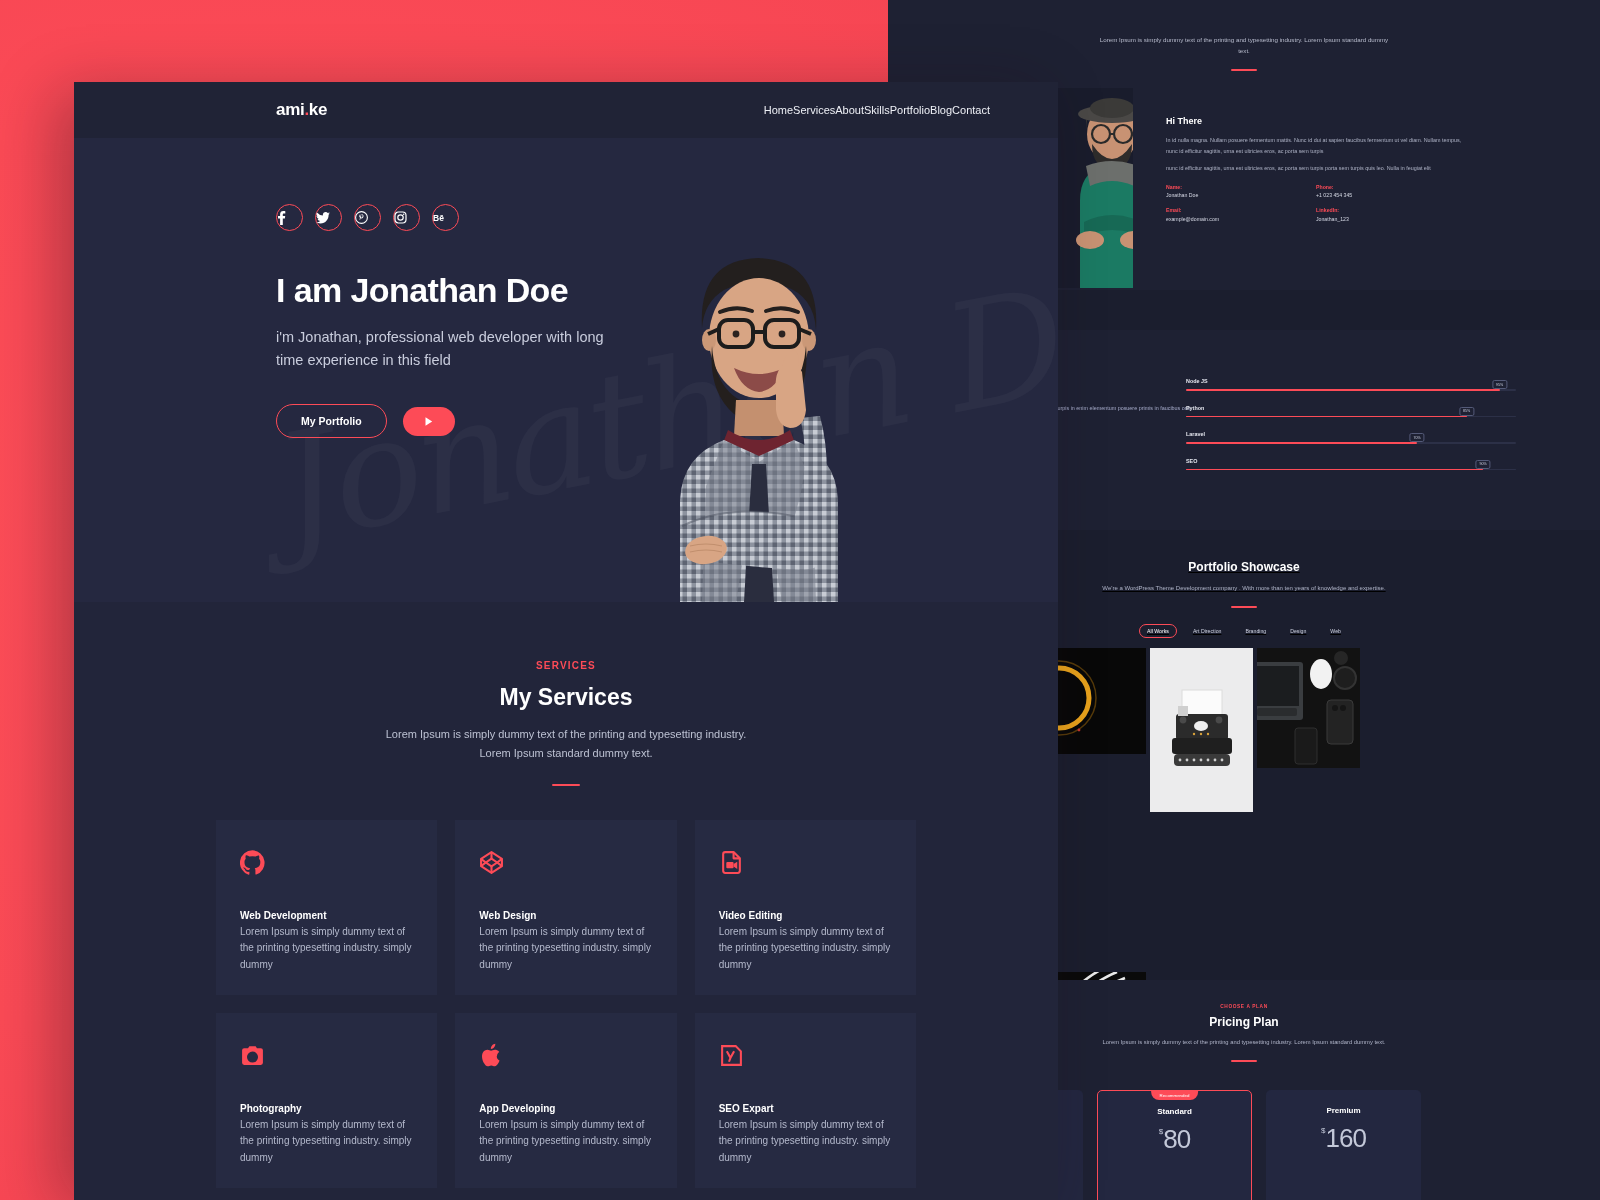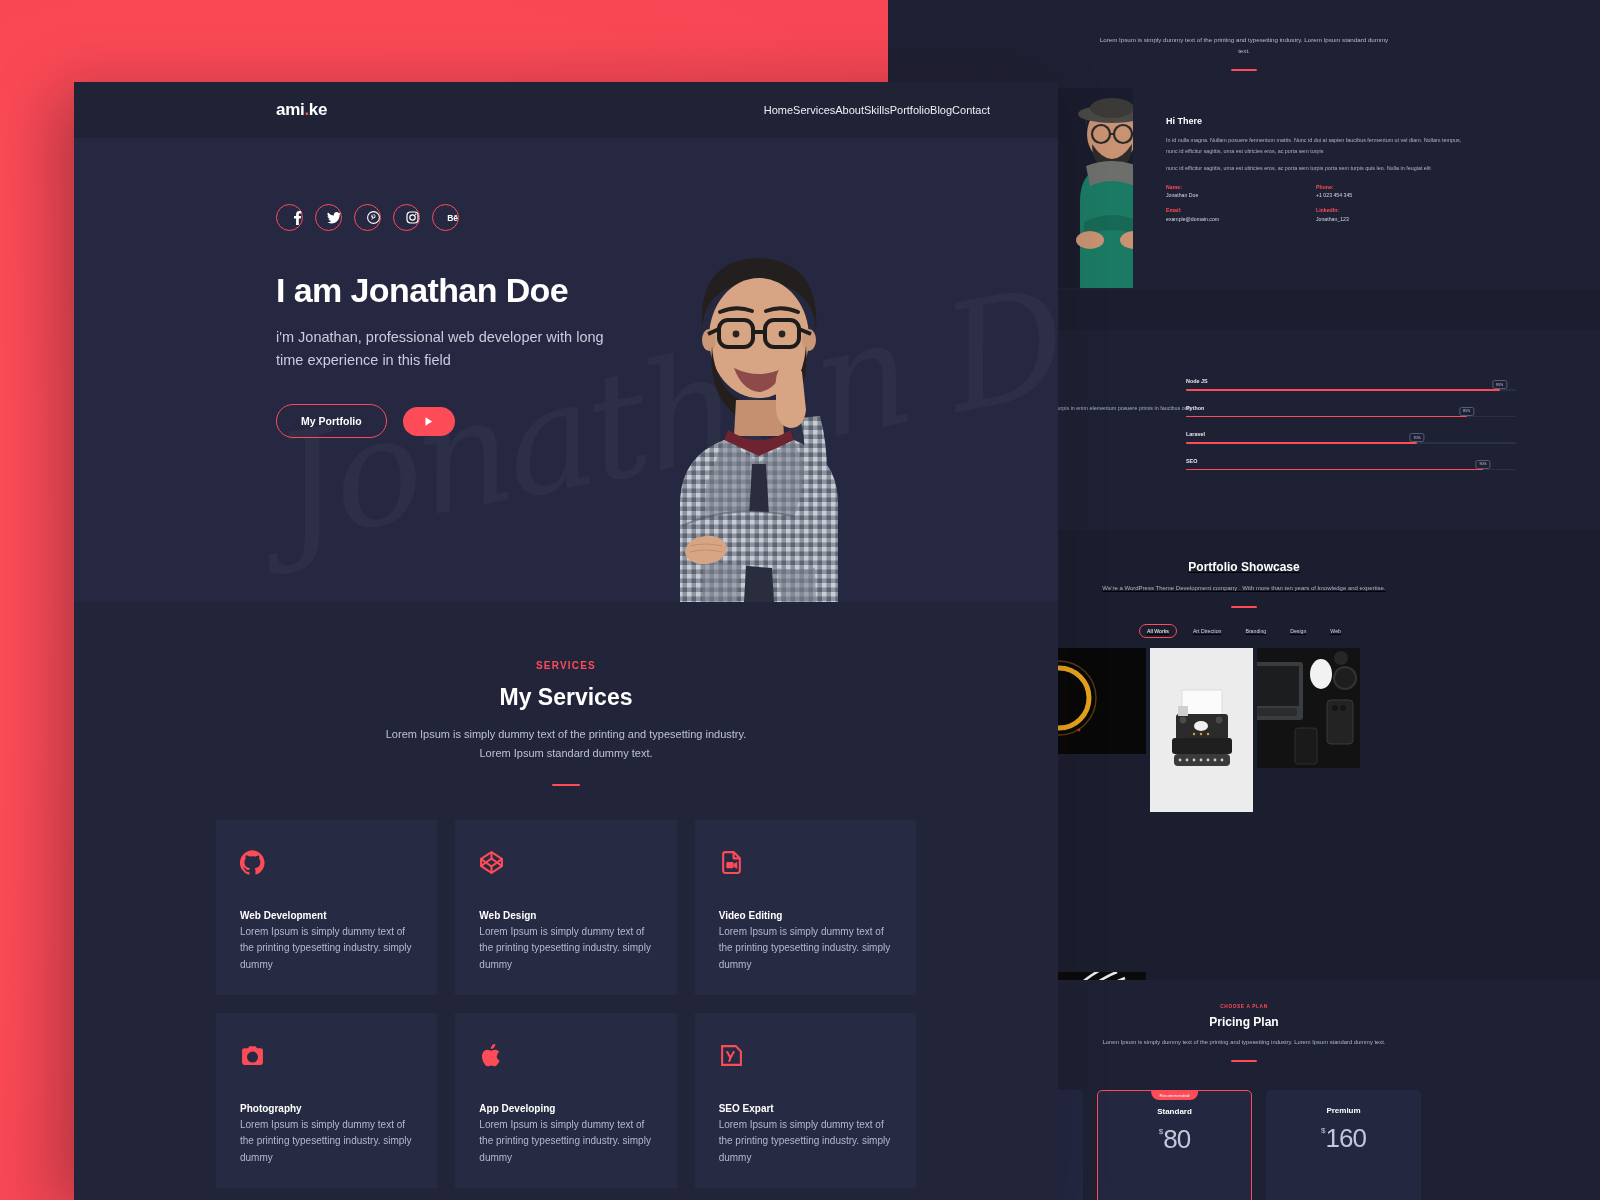--- a/index.html
+++ b/index.html
@@ -241,21 +241,21 @@
     position: absolute;
     left: 202px; top: 66px;
     width: 360px;
     z-index: 3;
   }
   .socials { display: flex; gap: 12px; }
   .soc {
     width: 27px; height: 27px;
     border-radius: 50%;
     border: 1.3px solid #fd4b57;
-    display: flex; align-items: center; justify-content: flex-end;
+    display: flex; align-items: center; justify-content: flex-start;
     color: #fff;
   }
   .hero-title {
     color: #fff;
     font-size: 34px;
     font-weight: bold;
     margin-top: 40px;
     letter-spacing: -.6px;
   }
   .hero-desc {

